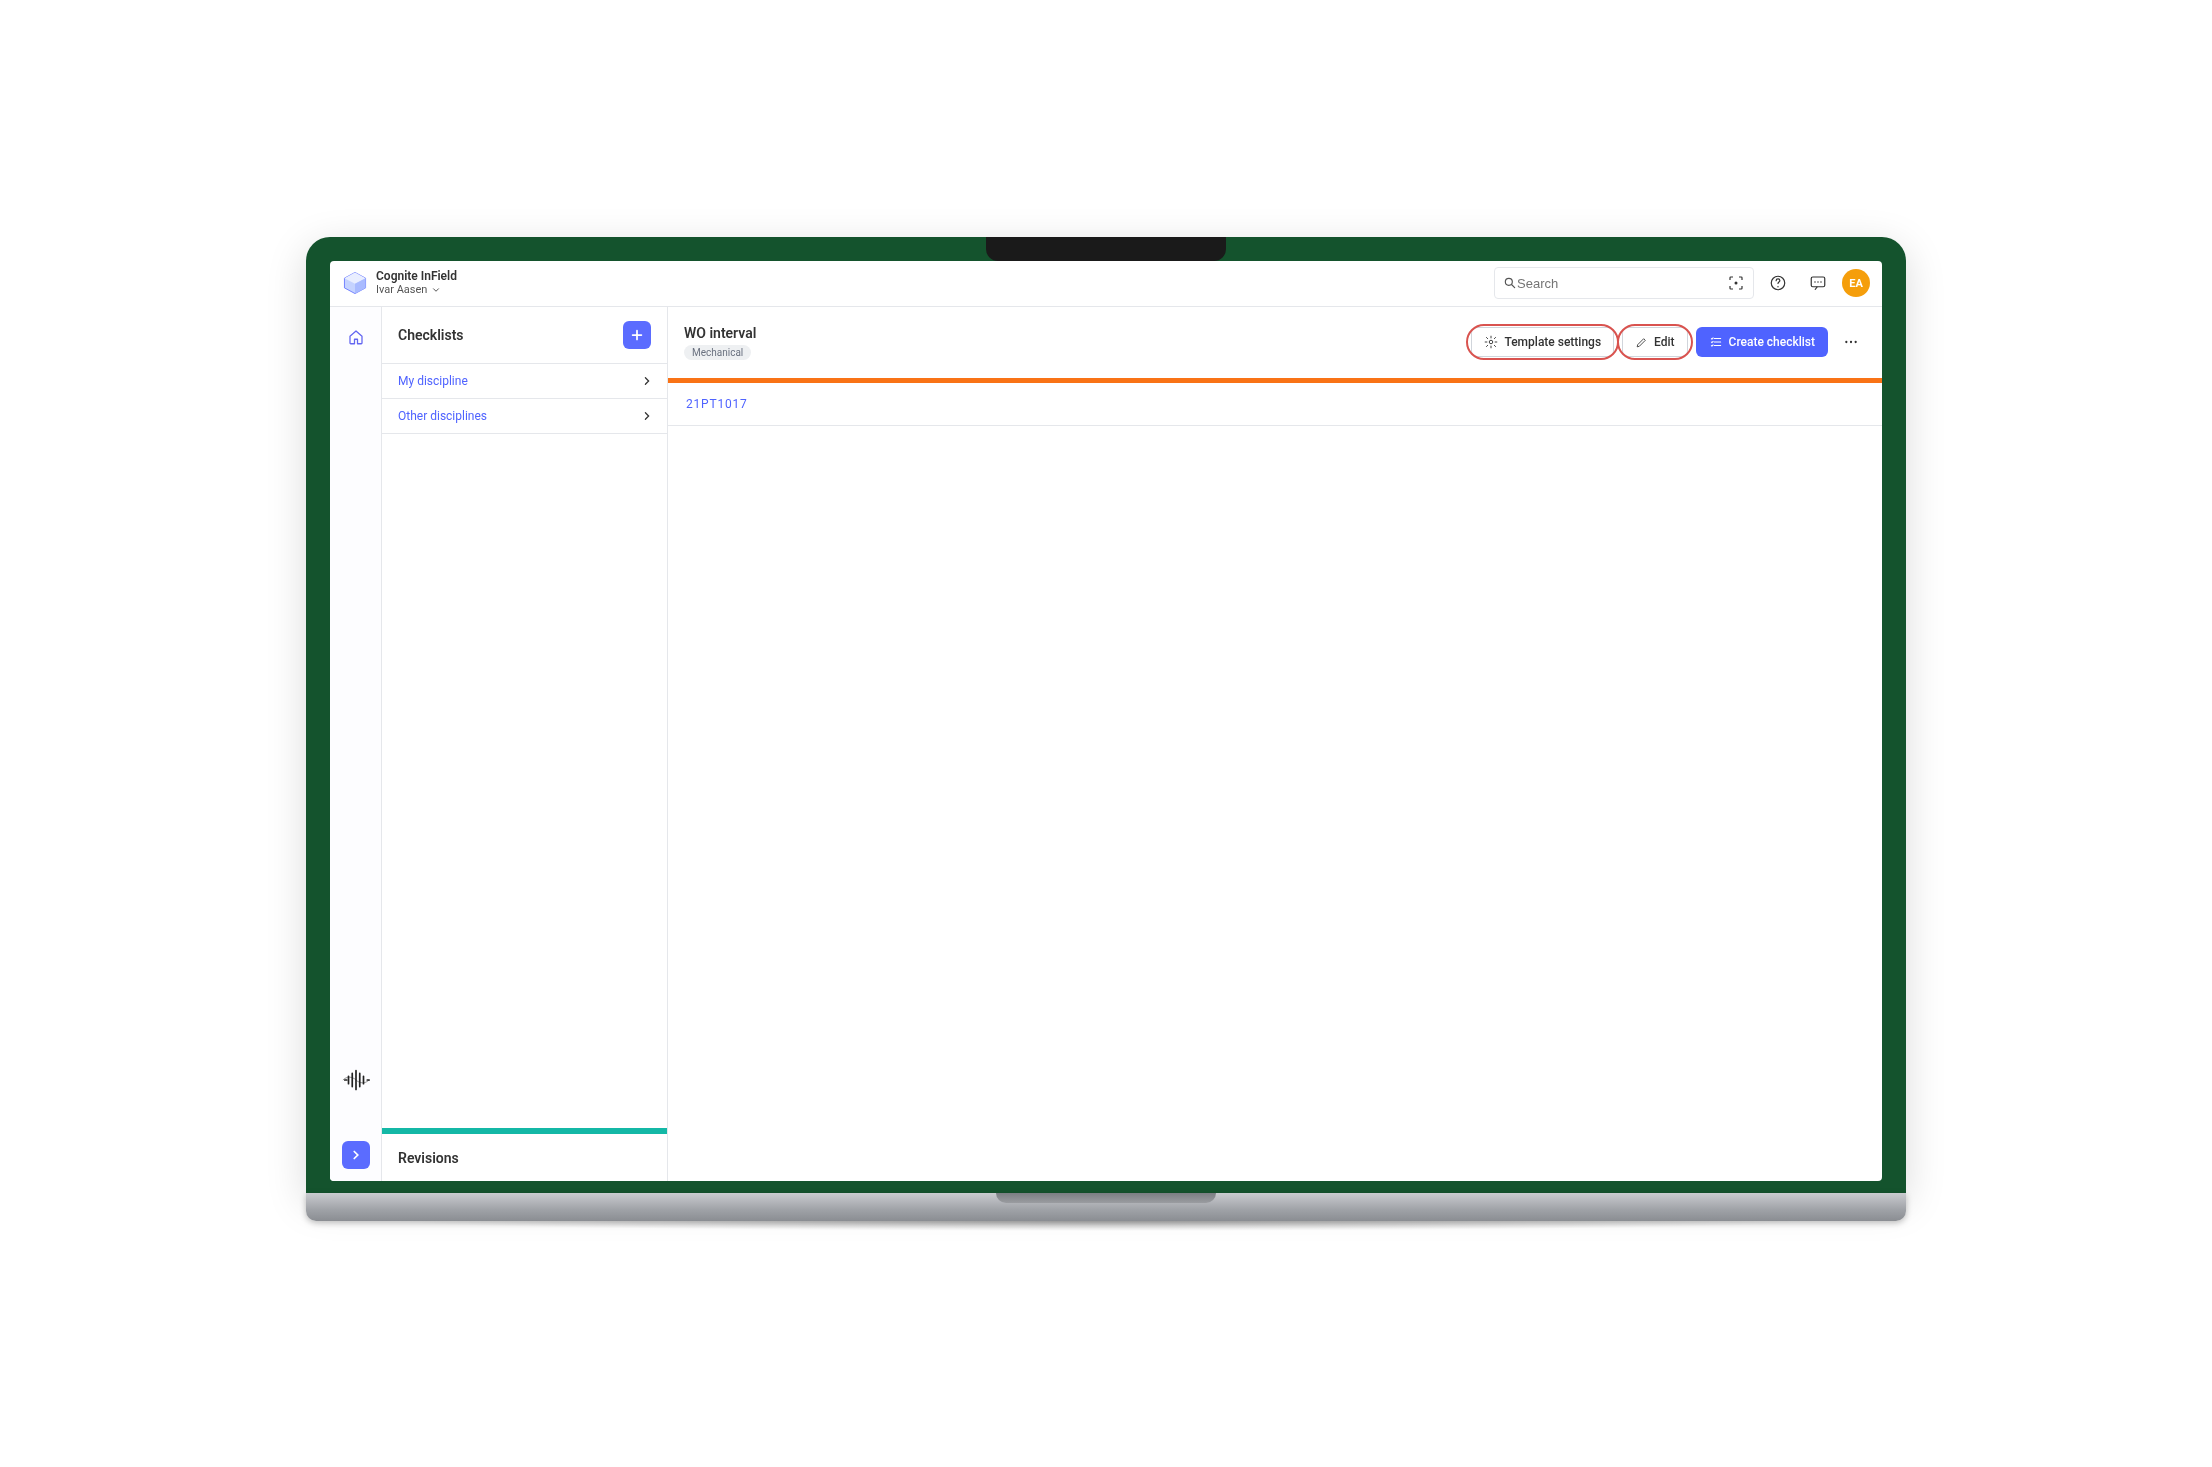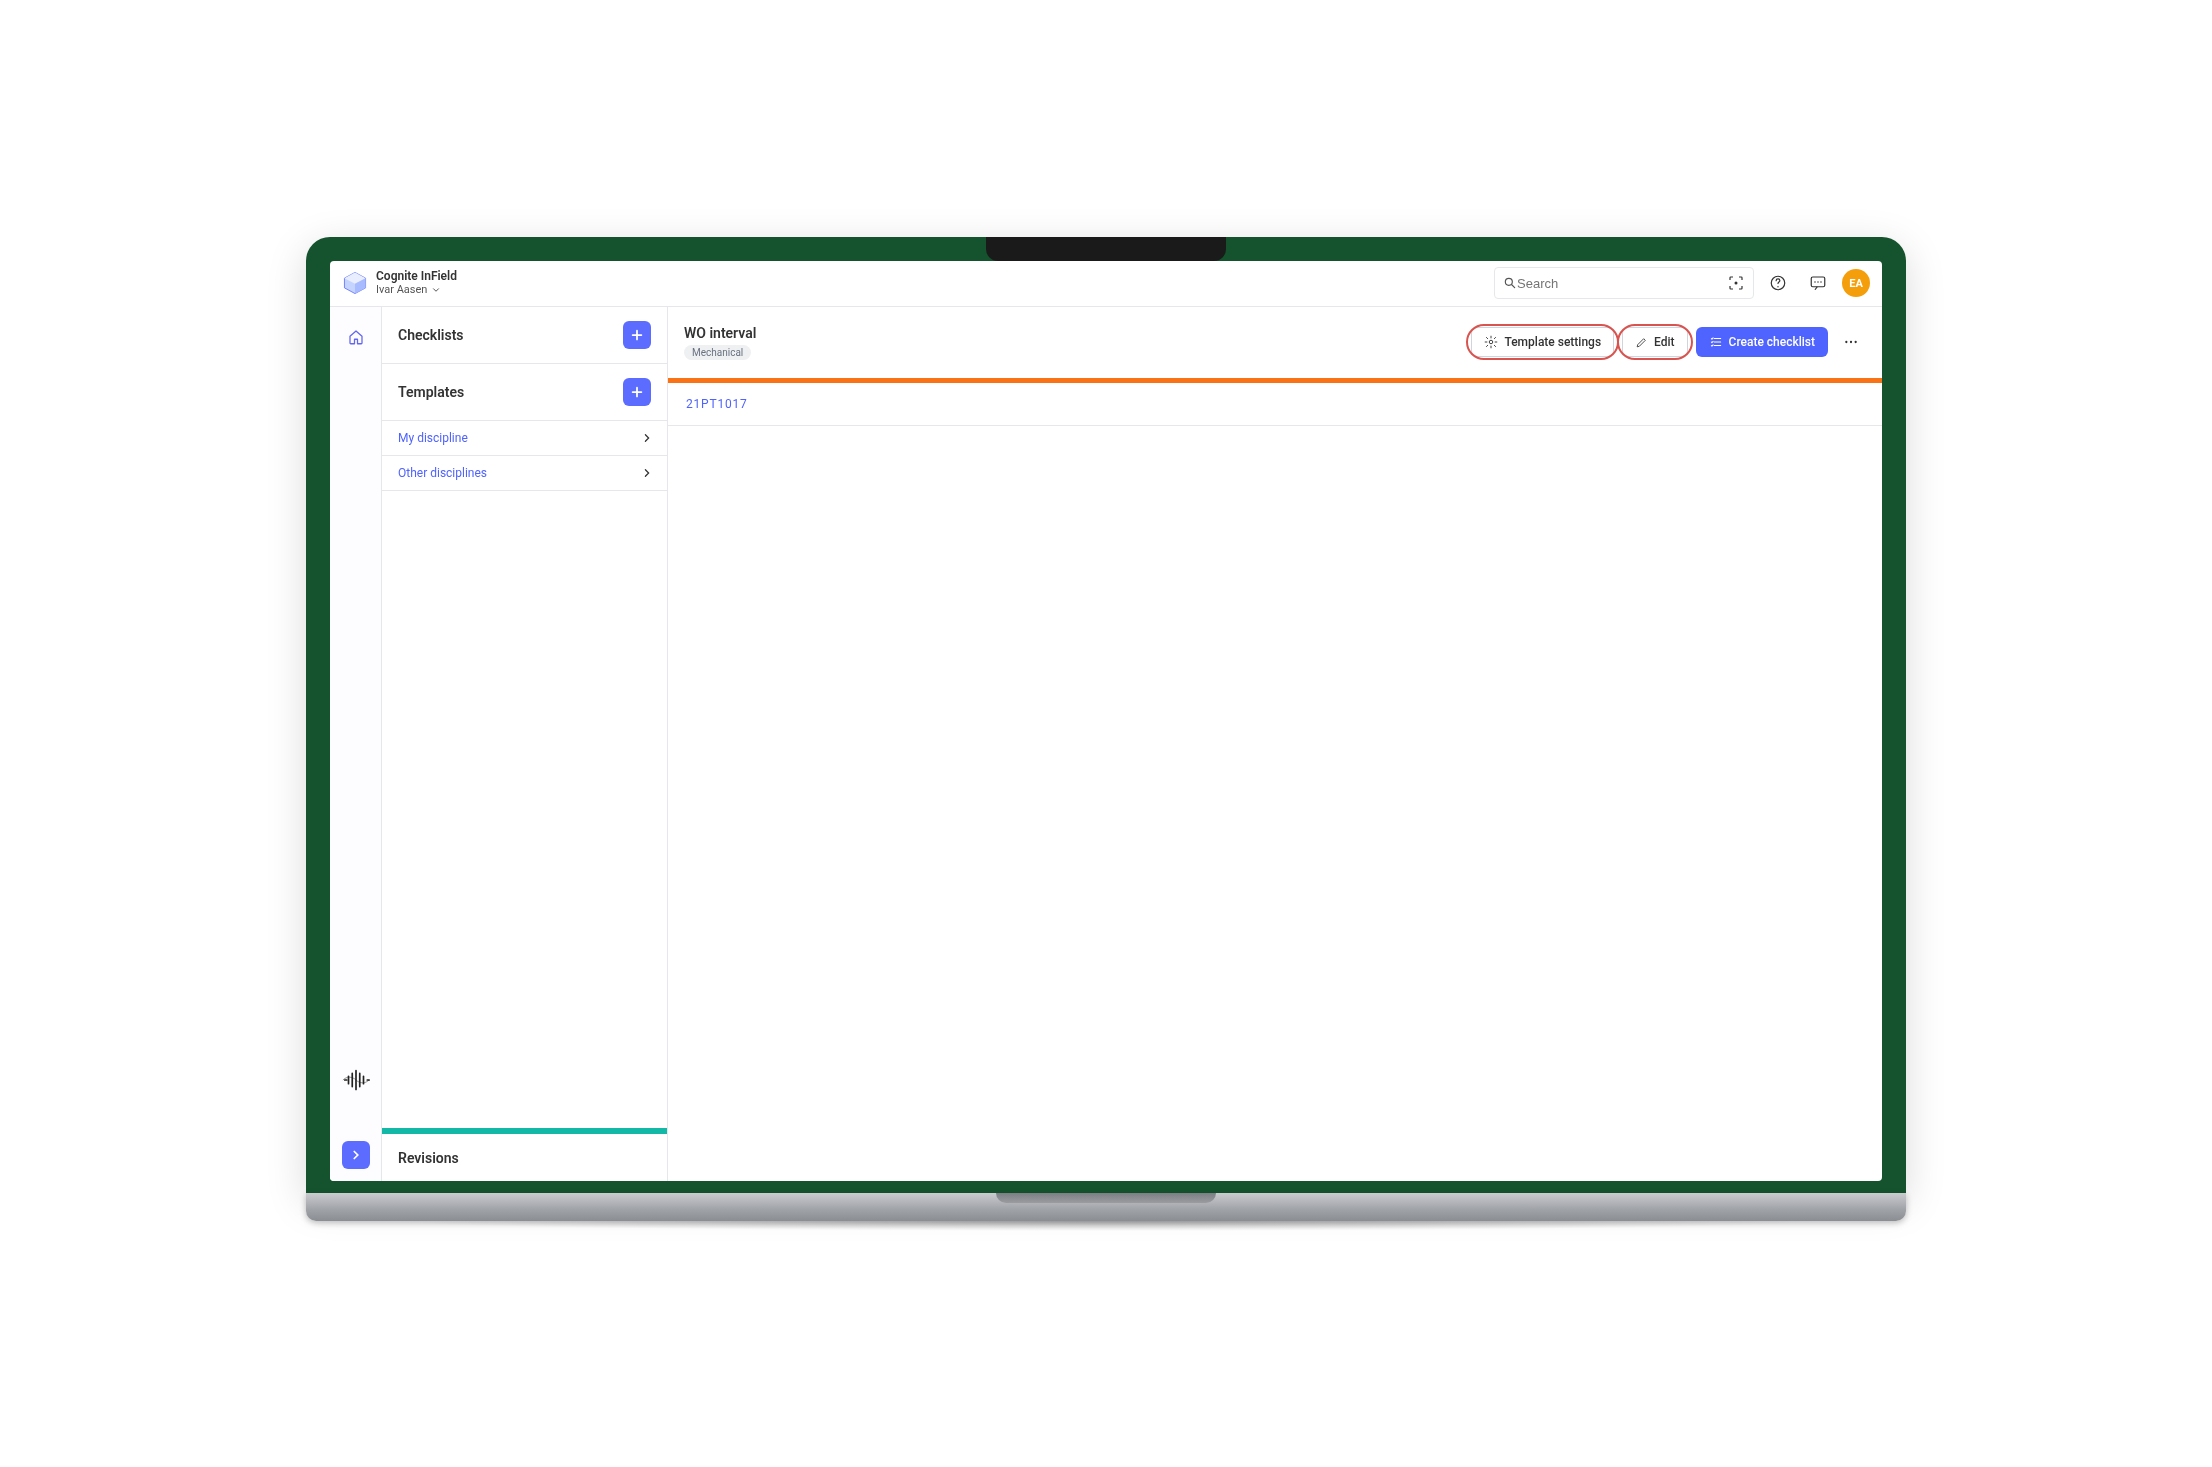--- a/index.html
+++ b/index.html
@@ -334,28 +334,20 @@
 
         <div class="sidebar">
           <div class="side-section">
             <span class="side-title">Checklists</span>
             <div class="add-btn">
               <svg width="14" height="14" viewBox="0 0 16 16">
                   <path d="M8 3v10M3 8h10" stroke="#fff" stroke-width="2" stroke-linecap="round"></path>
                 </svg>
             </div>
           </div>
-          <div class="side-section">
-            <span class="side-title">Templates</span>
-            <div class="add-btn">
-              <svg width="14" height="14" viewBox="0 0 16 16">
-                  <path d="M8 3v10M3 8h10" stroke="#fff" stroke-width="2" stroke-linecap="round"></path>
-                </svg>
-            </div>
-          </div>
 
           <div class="side-link">
             <span>My discipline</span>
             <span class="chev">
               <svg width="8" height="10" viewBox="0 0 10 12">
                   <path d="M3 2l4 4-4 4" stroke="#333" stroke-width="1.6" fill="none" stroke-linecap="round"></path>
                 </svg>
             </span>
           </div>
           <div class="side-link">

